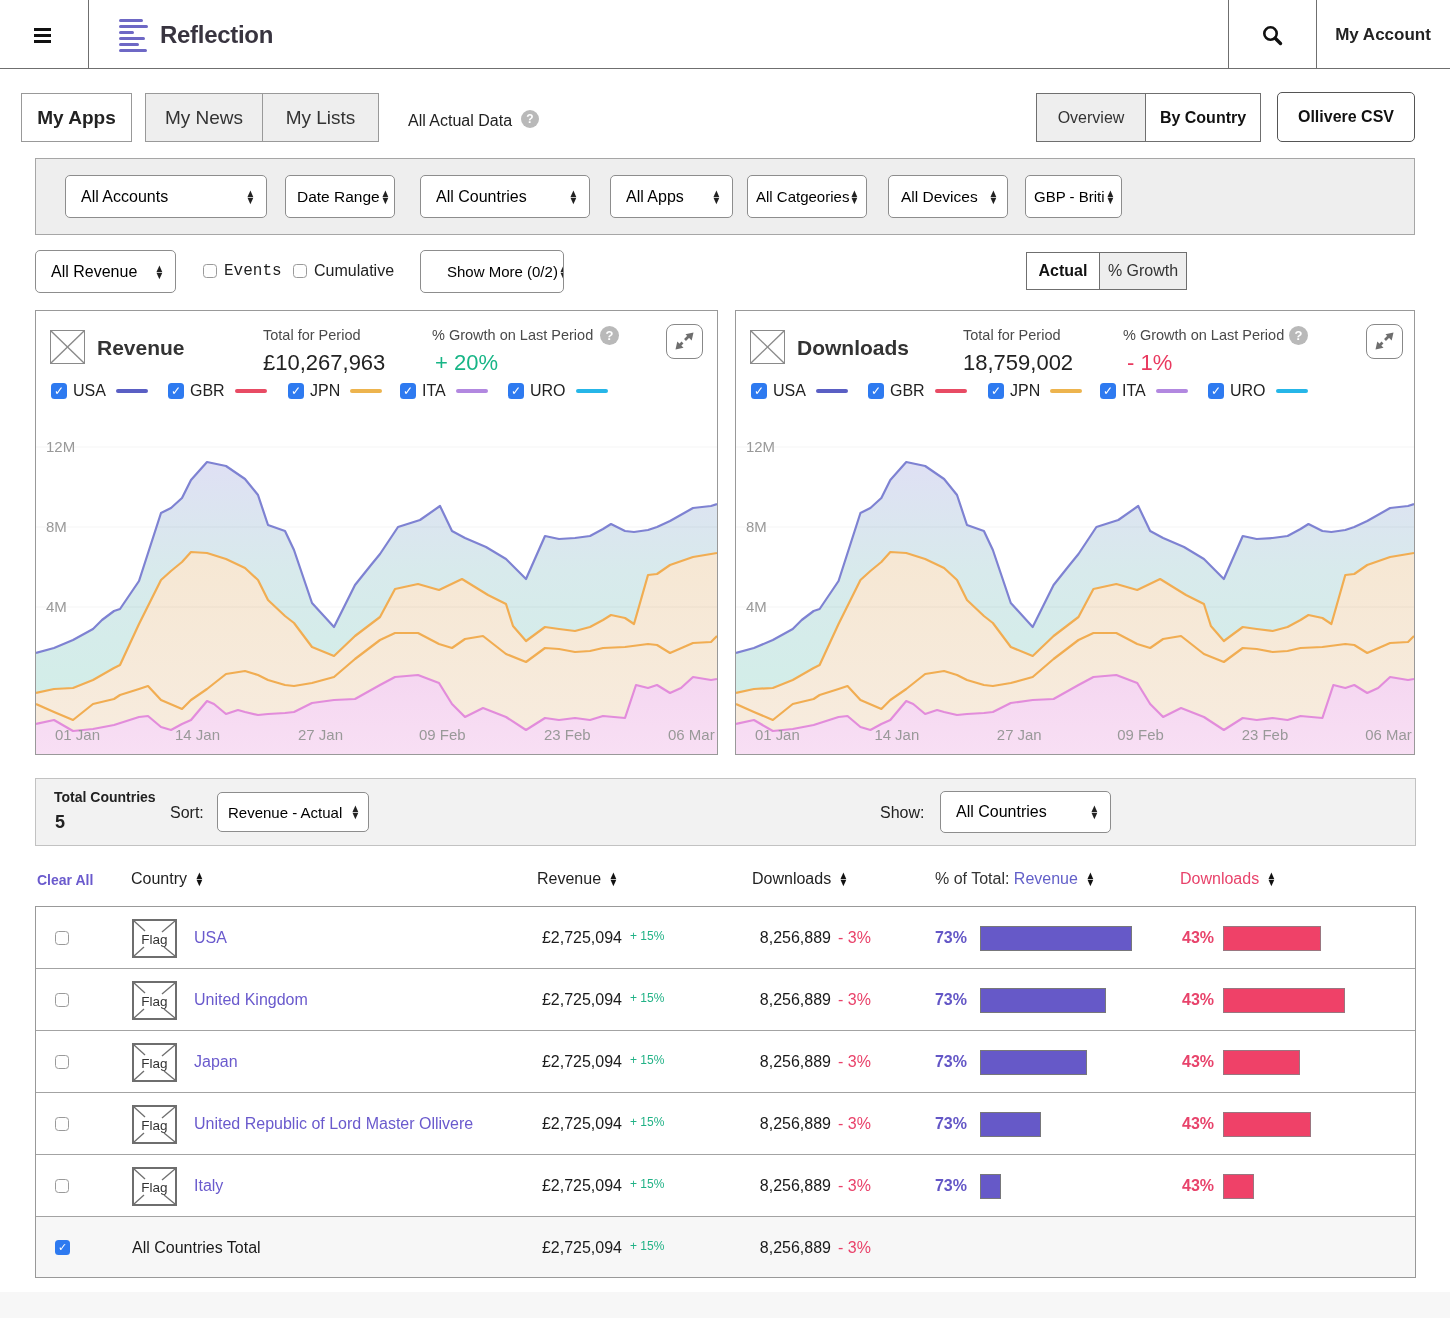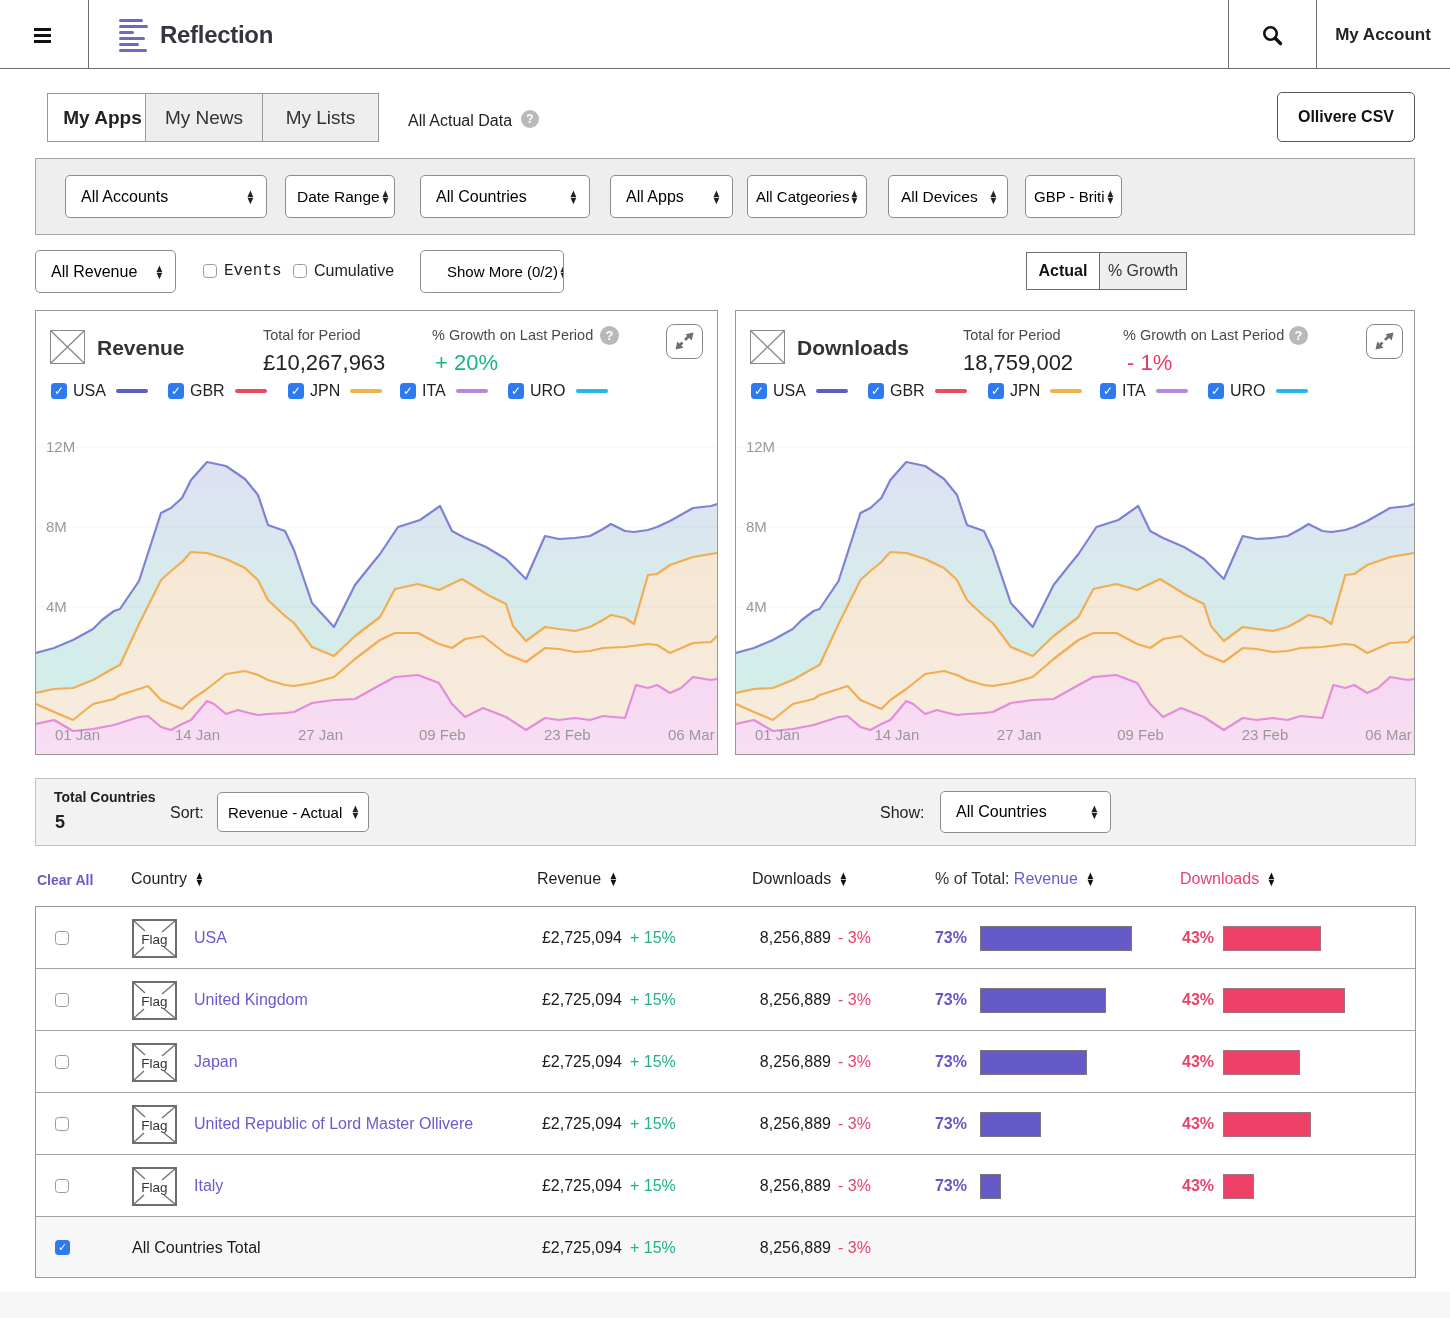--- a/index.html
+++ b/index.html
@@ -45,21 +45,21 @@
 
 #sortbar { position:absolute; left:35px; top:778px; width:1381px; height:68px; background:#f2f2f2; border:1px solid #c2c2c2; }
 
 #thead { position:absolute; left:0px; top:860px; width:1450px; height:46px; }
 .th { position:absolute; font-size:16px; color:#1f1f1f; display:flex; align-items:center; }
 .sortArrows { display:inline-flex; flex-direction:column; line-height:0.6; font-size:11px; color:#111; margin-left:7px; transform:scaleX(0.9); }
 #tbl { position:absolute; left:35px; top:906px; width:1381px; height:372px; border:1px solid #999; background:#fff; }
 .row { position:absolute; left:0; width:1379px; height:62px; border-bottom:1px solid #a3a3a3; }
 .cname { position:absolute; top:22px; font-size:16px; color:#6a5acd; left:158px; }
 .rev { position:absolute; top:22px; font-size:16px; color:#1a1a1a; width:90px; left:496px; text-align:right; }
-.revp { position:absolute; top:22px; font-size:16px; color:#21b286; left:594px; }
+.revp { position:absolute; top:22px; font-size:12px; color:#21b286; left:594px; }
 .dl { position:absolute; top:22px; font-size:16px; color:#1a1a1a; width:81px; left:714px; text-align:right; }
 .dlp { position:absolute; top:22px; font-size:16px; color:#e9426a; left:802px; }
 .pctP { position:absolute; top:22px; font-size:16px; font-weight:bold; color:#6356c6; left:898px; width:33px; text-align:right;}
 .barP { position:absolute; top:19px; left:944px; height:25px; background:#6659c8; border:1px solid #77777a; }
 .pctR { position:absolute; top:22px; font-size:16px; font-weight:bold; color:#e8436b; left:1146px; width:32px; text-align:right;}
 .barR { position:absolute; top:19px; left:1187px; height:25px; background:#ef4168; border:1px solid #9a7680; }
 .flagbox { position:absolute; left:96px; top:12px; }
 #foot { position:absolute; left:0; top:1292px; width:1450px; height:26px; background:#f7f7f7; }
 </style>
 </head>
@@ -80,25 +80,29 @@
   <div id="logoTxt">Reflection</div>
   <div class="vdiv" style="left:1228px"></div>
   <div class="vdiv" style="left:1316px"></div>
   <svg class="abs" style="left:1261px; top:24px" width="23" height="23" viewBox="0 0 23 23">
     <circle cx="9.5" cy="9.5" r="6.2" fill="none" stroke="#111" stroke-width="2.6"></circle>
     <line x1="14.2" y1="14.2" x2="19.5" y2="19.5" stroke="#111" stroke-width="3.4" stroke-linecap="round"></line>
   </svg>
   <div id="myacct">My Account</div>
 </div>
 
-<div class="tab on" style="left:47px; width:111px;">My Apps</div>
+<div class="tab on" style="left:21px; width:111px;">My Apps</div>
 <div class="tab" style="left:145px; width:118px;">My News</div>
 <div class="tab" style="left:262px; width:117px;">My Lists</div>
 <div class="lbl" style="left:408px; top:112px; font-size:16px;">All Actual Data</div>
 <div class="help abs" style="left:521px; top:110px; width:18px; height:18px; font-size:12px;">?</div>
+<div class="tgl" style="left:1036px; top:93px; height:49px;">
+  <div style="width:108px;">Overview</div>
+  <div class="on" style="width:115px;">By Country</div>
+</div>
 <div id="dlcsv">Ollivere CSV</div>
 
 <div id="fbar"></div>
 <div class="sel" style="left:65px; top:175px; width:202px; height:43px;">All Accounts<span class="ar ud">
         <span>▲</span>
         <span>▼</span>
       </span></div>
 <div class="sel" style="left:285px; top:175px; width:110px; height:43px; padding-left:11px; font-size:15.5px;">Date Range<span class="ar ud">
         <span>▲</span>
         <span>▼</span>

